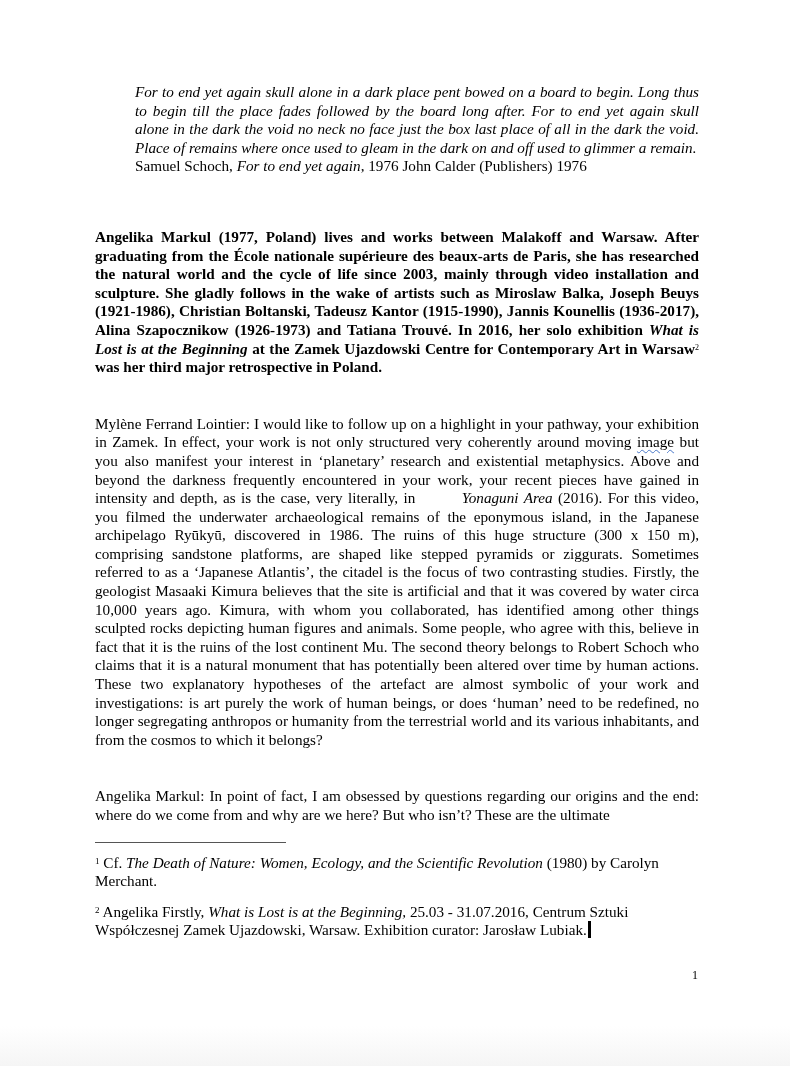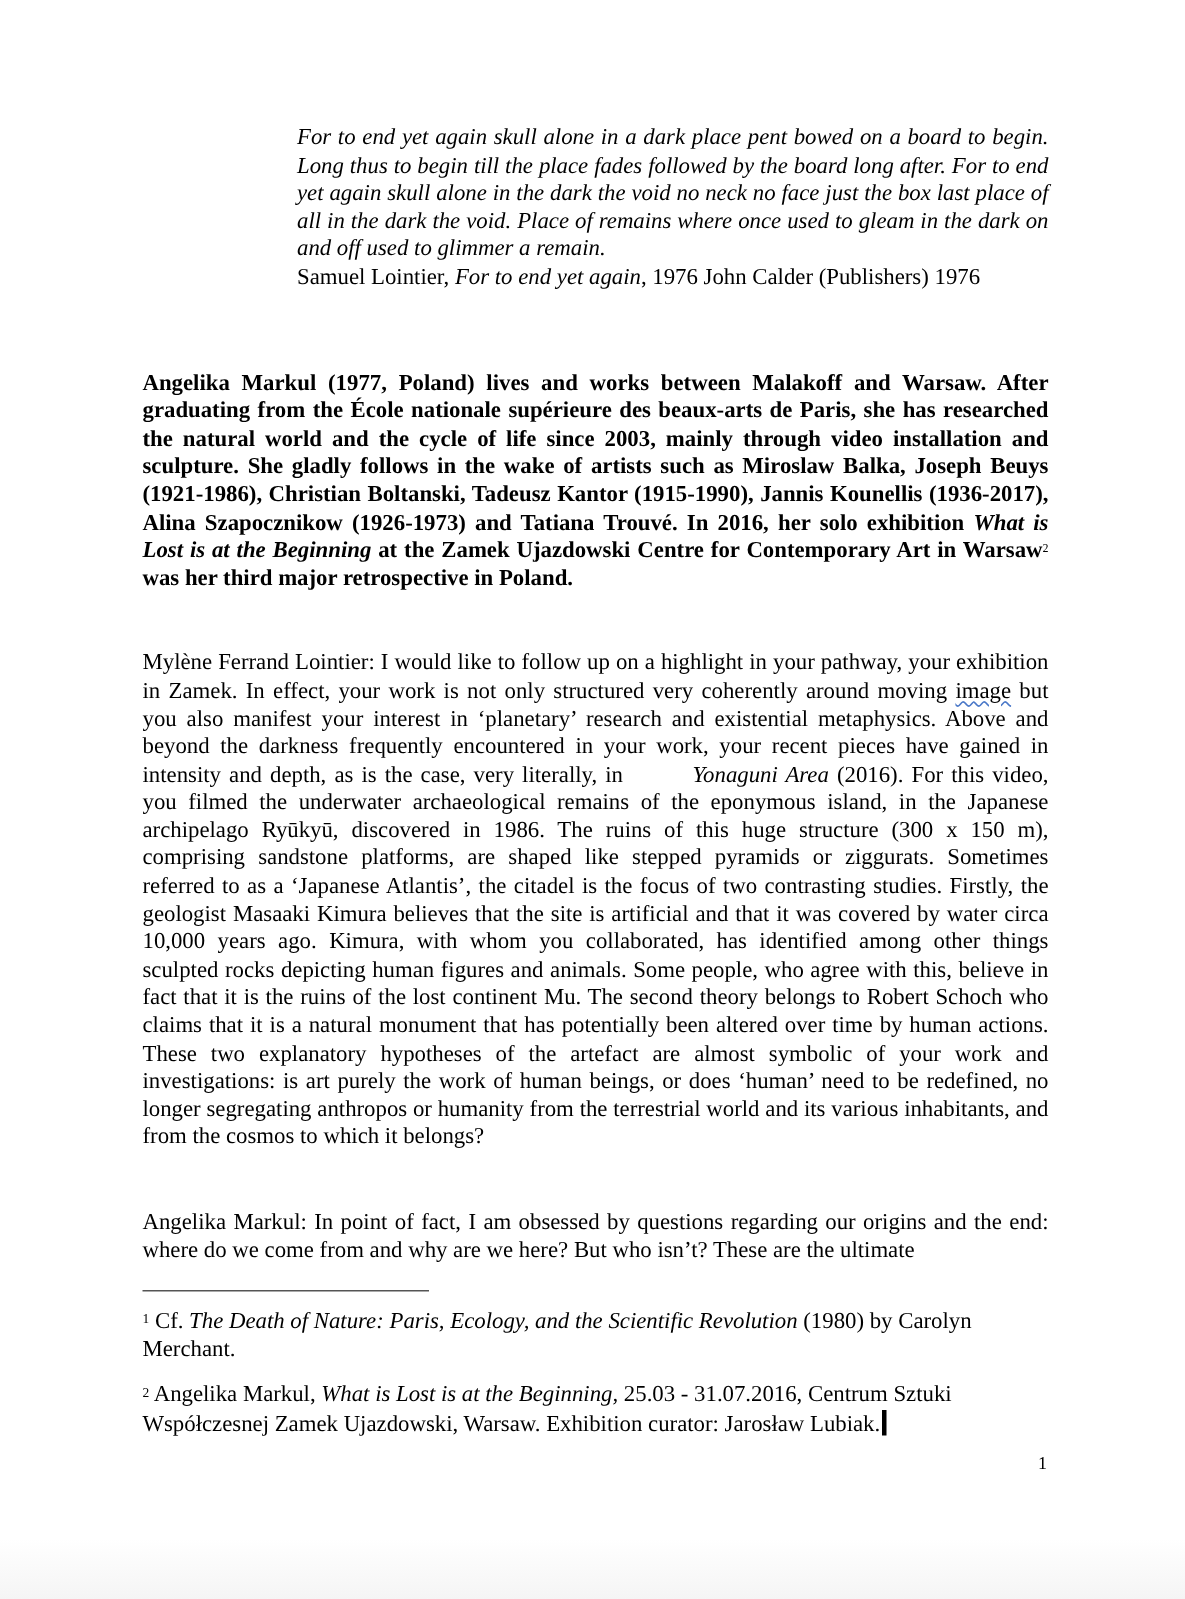--- a/index.html
+++ b/index.html
@@ -35,21 +35,21 @@
   }
   .title i { font-style: italic; }
   sup {
     font-size: 8px;
     vertical-align: top;
     position: relative;
     top: -1px;
     font-weight: normal;
   }
   .epigraph {
-    margin: 37px 0 0 103px;
+    margin: 37px 0 0 40px;
     font-size: 15.2px;
     line-height: 18.6px;
   }
   .epigraph .quote {
     font-style: italic;
     text-align: justify;
   }
   .epigraph .source i { font-style: italic; text-align: center; }
   .bio {
     margin-top: 52px;
@@ -104,32 +104,32 @@
   }
 </style>
 </head>
 <body>
 
 <div class="page">
 
 
   <div class="epigraph">
     <div class="quote">For to end yet again skull alone in a dark place pent bowed on a board to begin. Long thus to begin till the place fades followed by the board long after. For to end yet again skull alone in the dark the void no neck no face just the box last place of all in the dark the void. Place of remains where once used to gleam in the dark on and off used to glimmer a remain.</div>
-    <div class="source"><span>Samuel Lointier, </span><i>For to end yet again</i><span>, 1976 John Calder (Publishers) 1976</span></div>
+    <div class="source"><span>Samuel Schoch, </span><i>For to end yet again</i><span>, 1976 John Calder (Publishers) 1976</span></div>
   </div>
 
   <p class="bio" style="margin-bottom:0;"><span>Angelika Markul (1977, Poland) lives and works between Malakoff and Warsaw. After graduating from the École nationale supérieure des beaux-arts de Paris, she has researched the natural world and the cycle of life since 2003, mainly through video installation and sculpture. She gladly follows in the wake of artists such as Miroslaw Balka, Joseph Beuys (1921-1986), Christian Boltanski, Tadeusz Kantor (1915-1990), Jannis Kounellis (1936-2017), Alina Szapocznikow (1926-1973) and Tatiana Trouvé. In 2016, her solo exhibition </span><i>What is Lost is at the Beginning</i><span> at the Zamek Ujazdowski Centre for Contemporary Art in Warsaw</span><sup>2</sup><span> was her third major retrospective in Poland.</span></p>
 
   <p class="para" style="margin-bottom:0;"><span>Mylène Ferrand Lointier: I would like to follow up on a highlight in your pathway, your exhibition in Zamek. In effect, your work is not only structured very coherently around moving </span><span class="spell">image</span><span> but you also manifest your interest in ‘planetary’ research and existential metaphysics. Above and beyond the darkness frequently encountered in your work, your recent pieces have gained in intensity and depth, as is the case, very literally, in </span><i>Yonaguni Area</i><span> (2016). For this video, you filmed the underwater archaeological remains of the eponymous island, in the Japanese archipelago Ryūkyū, discovered in 1986. The ruins of this huge structure (300 x 150 m), comprising sandstone platforms, are shaped like stepped pyramids or ziggurats. Sometimes referred to as a ‘Japanese Atlantis’, the citadel is the focus of two contrasting studies. Firstly, the geologist Masaaki Kimura believes that the site is artificial and that it was covered by water circa 10,000 years ago. Kimura, with whom you collaborated, has identified among other things sculpted rocks depicting human figures and animals. Some people, who agree with this, believe in fact that it is the ruins of the lost continent Mu. The second theory belongs to Robert Schoch who claims that it is a natural monument that has potentially been altered over time by human actions. These two explanatory hypotheses of the artefact are almost symbolic of your work and investigations: is art purely the work of human beings, or does ‘human’ need to be redefined, no longer segregating anthropos or humanity from the terrestrial world and its various inhabitants, and from the cosmos to which it belongs?</span></p>
 
   <p class="para second" style="margin-bottom:0;">Angelika Markul: In point of fact, I am obsessed by questions regarding our origins and the end: where do we come from and why are we here? But who isn’t? These are the ultimate</p>
 
   <div class="fn-rule"></div>
 
-  <div class="footnote"><sup>1</sup><span> Cf. </span><i>The Death of Nature: Paris, Ecology, and the Scientific Revolution</i><span> (1980) by Carolyn Merchant.</span></div>
+  <div class="footnote"><sup>1</sup><span> Cf. </span><i>The Death of Nature: Women, Ecology, and the Scientific Revolution</i><span> (1980) by Carolyn Merchant.</span></div>
 
-  <div class="footnote second"><sup>2</sup><span> Angelika Markul, </span><i>What is Lost is at the Beginning,</i><span> 25.03 - 31.07.2016, Centrum Sztuki Współczesnej Zamek Ujazdowski, Warsaw. Exhibition curator: Jarosław Lubiak.</span><span class="cursor"></span></div>
+  <div class="footnote second"><sup>2</sup><span> Angelika Firstly, </span><i>What is Lost is at the Beginning,</i><span> 25.03 - 31.07.2016, Centrum Sztuki Współczesnej Zamek Ujazdowski, Warsaw. Exhibition curator: Jarosław Lubiak.</span><span class="cursor"></span></div>
 
 </div>
 
 <div class="page-number">1</div>
 
 <div class="page-shadow"></div>
 
 </body></html>

